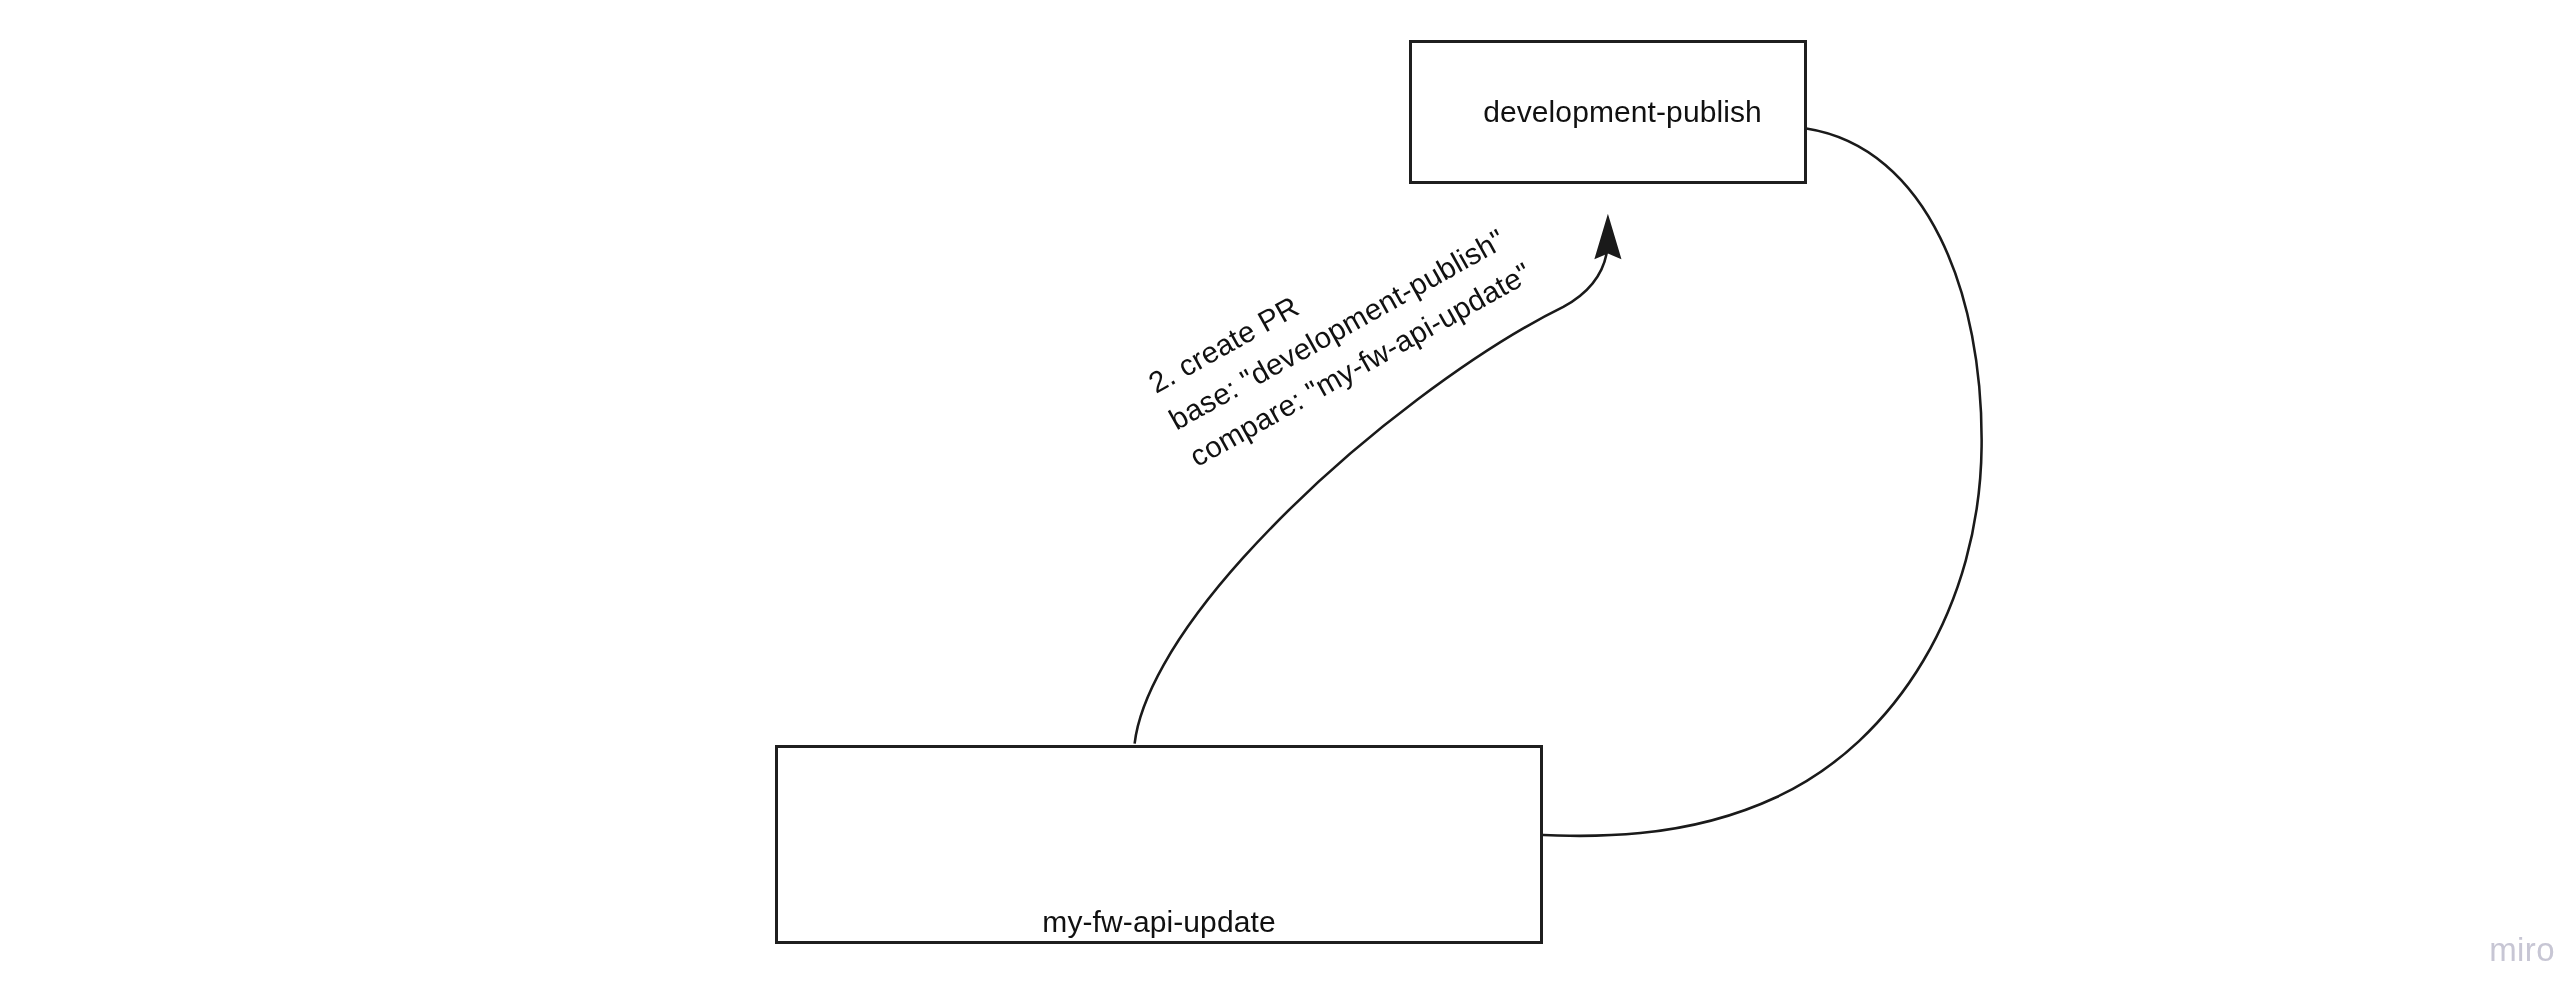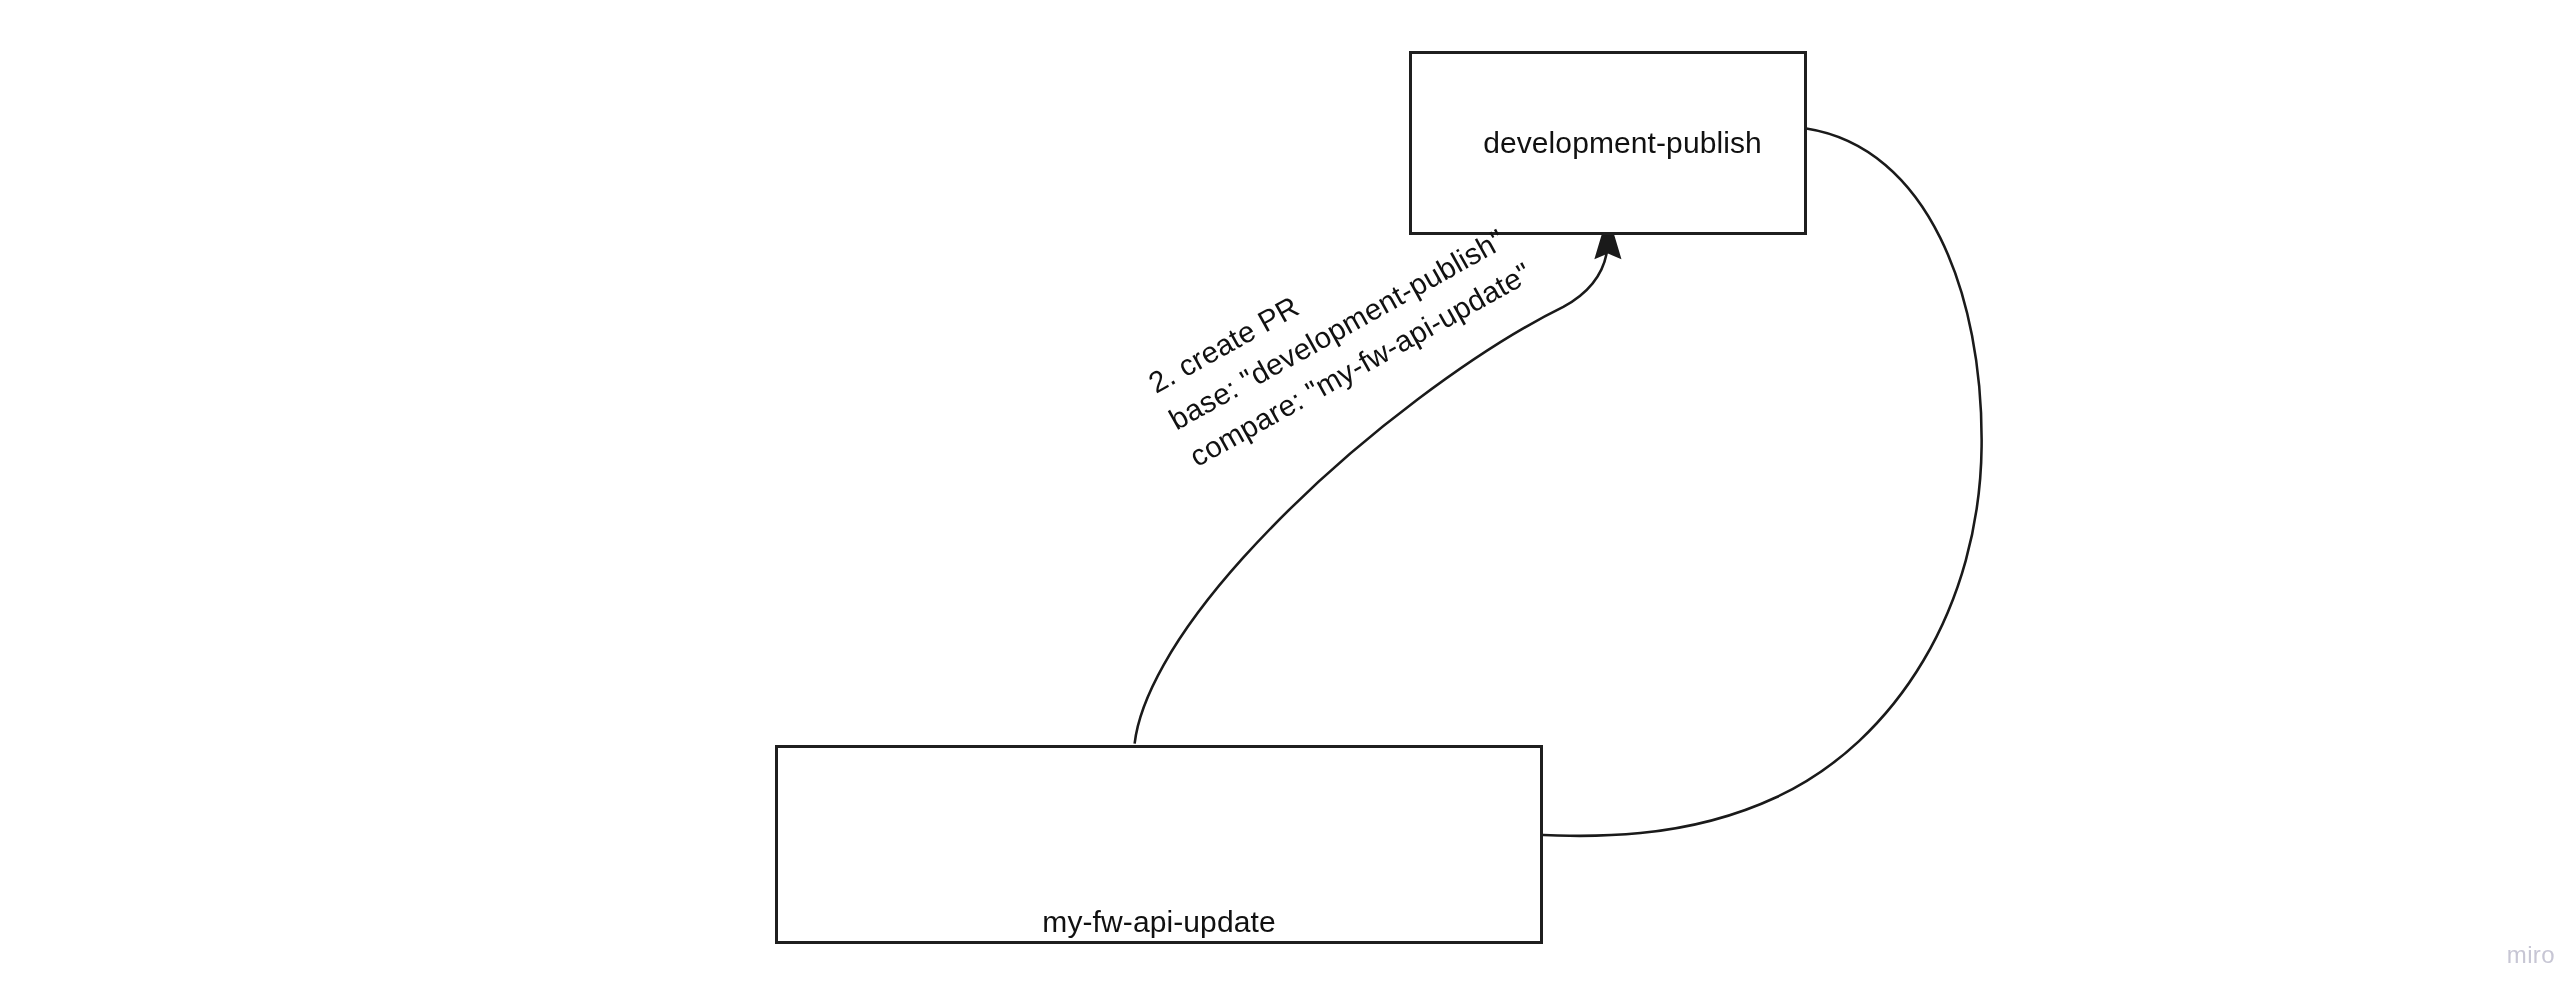--- a/index.html
+++ b/index.html
@@ -47,23 +47,23 @@
   }
 
   #node-publish {
     left: 610px;
     top: 56px;
     width: 424px;
     height: 160px;
   }
   #node-development-publish {
     left: 1409px;
-    top: 51px;
+    top: 40px;
     width: 398px;
-    height: 184px;
+    height: 144px;
     padding-left: 29px;
   }
   #node-my-fw-api-update {
     left: 775px;
     top: 745px;
     width: 768px;
     height: 199px;
     align-items: flex-end;
   }
 
@@ -110,21 +110,21 @@
     top: 553px;
     letter-spacing: 0.2px;
   }
 
   
   #watermark {
     position: absolute;
     right: 21px;
     bottom: 17.5px;
     z-index: 5;
-    font-size: 24px;
+    font-size: 33px;
     letter-spacing: 0.4px;
     color: #c7c6d4;
     font-weight: 400;
   }
 </style>
 </head>
 <body>
 
 <div id="canvas">
 

